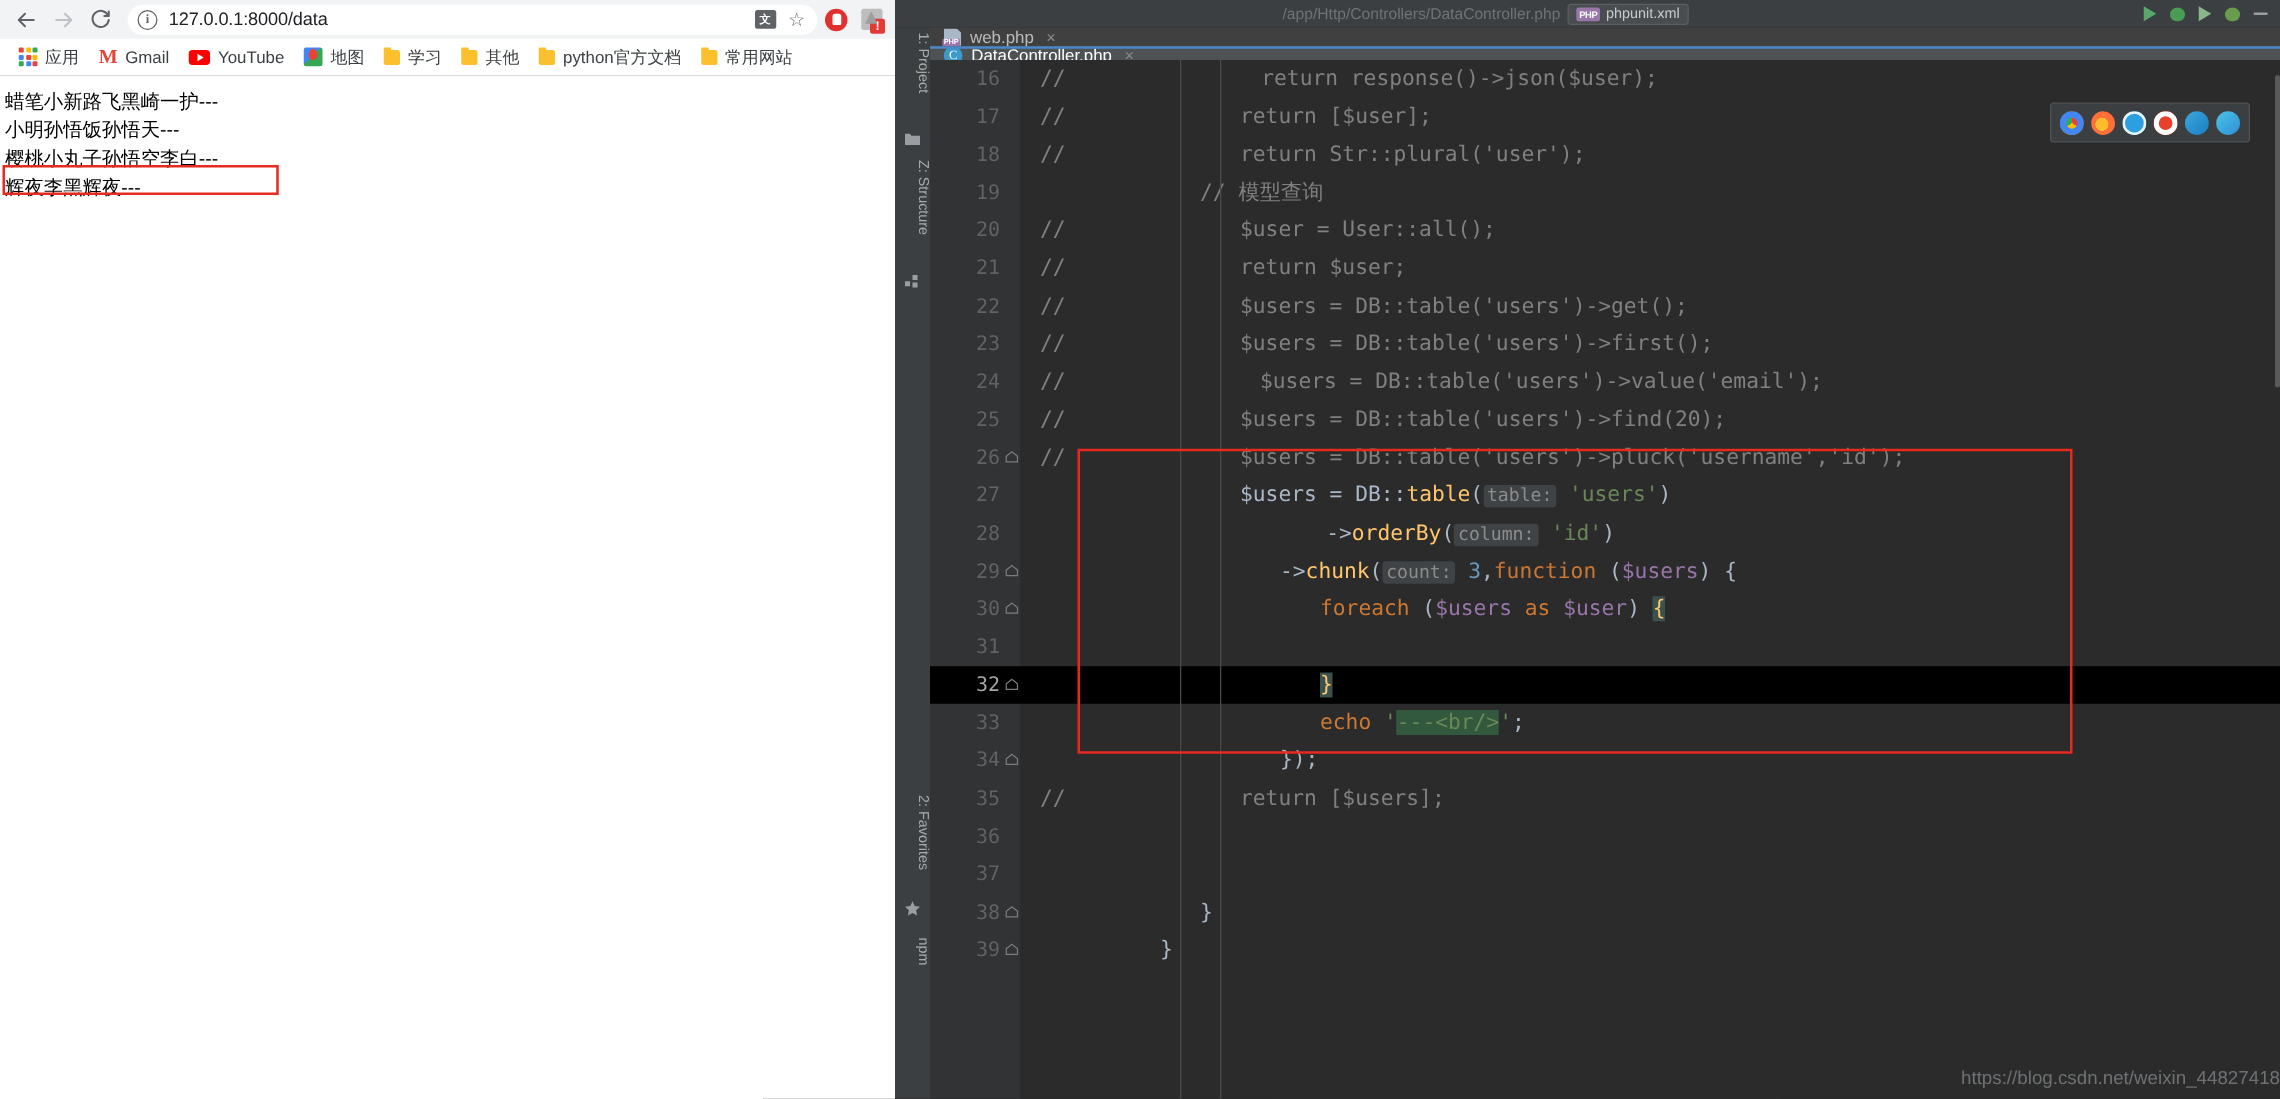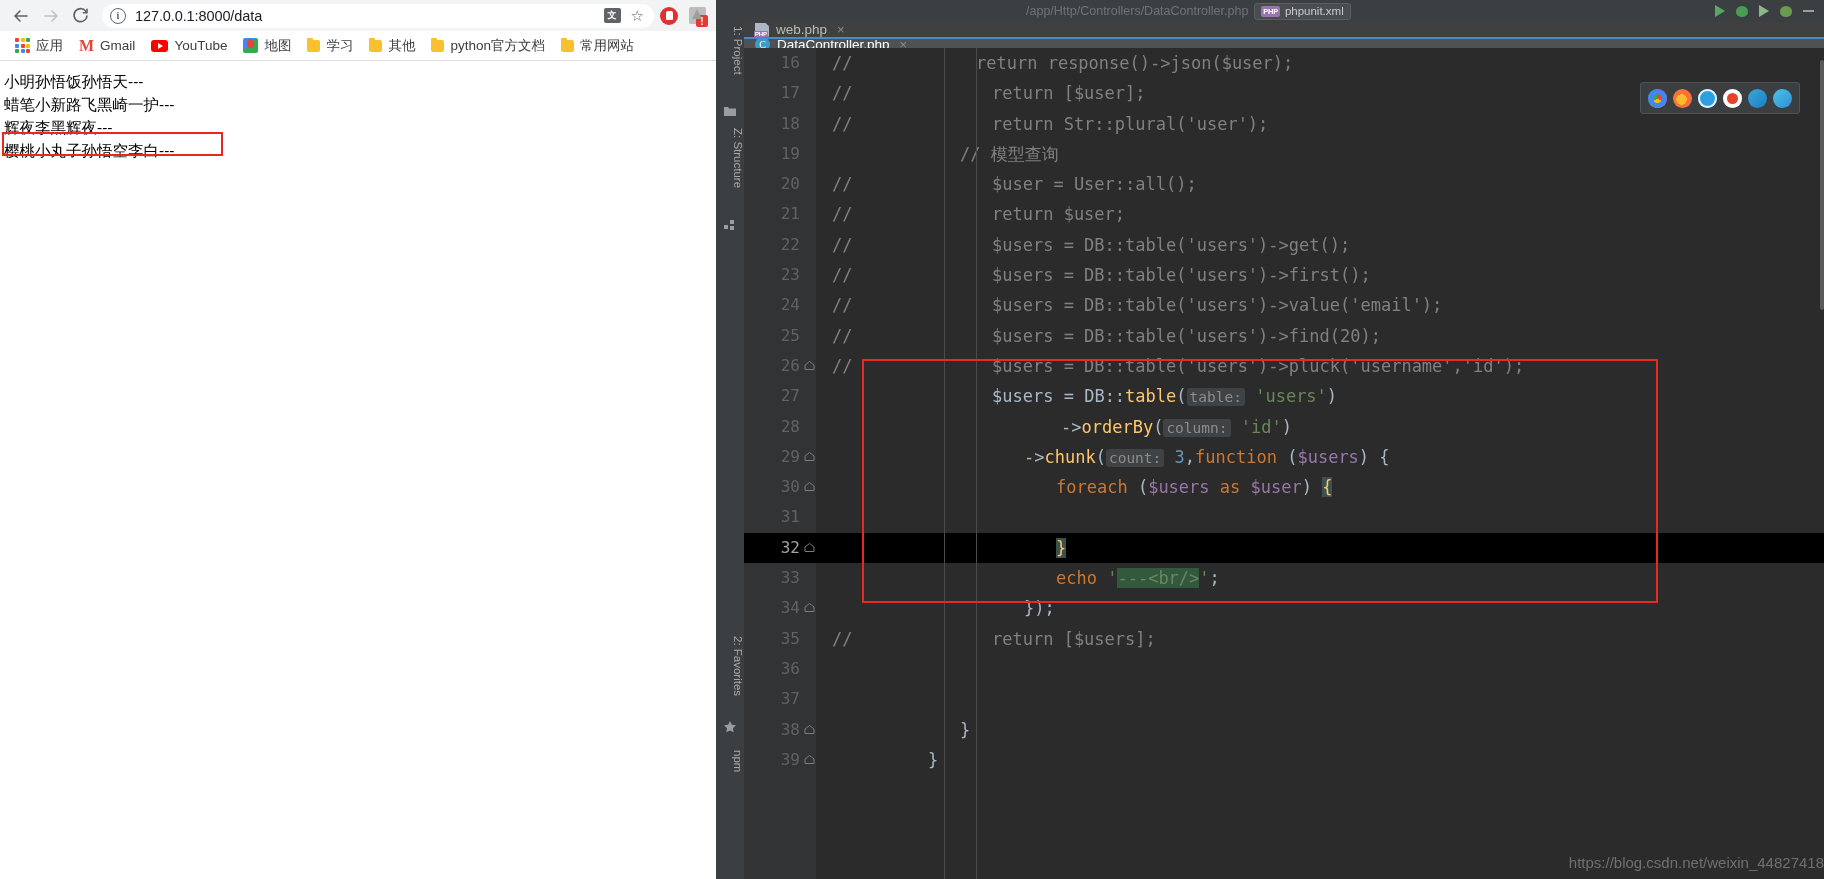--- a/index.html
+++ b/index.html
@@ -225,24 +225,24 @@
         <span class="folder-ic"></span>
         <span>python官方文档</span>
       </div>
       <div class="bm">
         <span class="folder-ic"></span>
         <span>常用网站</span>
       </div>
     </div>
 
     <div class="bw-page">
+      <div class="page-line">蜡笔小新路飞黑崎一护---</div>
       <div class="page-line">小明孙悟饭孙悟天---</div>
-      <div class="page-line">蜡笔小新路飞黑崎一护---</div>
+      <div class="page-line">樱桃小丸子孙悟空李白---</div>
       <div class="page-line">辉夜李黑辉夜---</div>
-      <div class="page-line">樱桃小丸子孙悟空李白---</div>
       <div class="hl-box"></div>
     </div>
   </div>
 
   <div class="ide">
 
     <div class="ide-topstrip">
       <span style="width:310px;"></span>
       <span class="breadcrumb-frag" style="opacity:.55;">/app/Http/Controllers/DataController.php</span>
       <span class="chip">
@@ -307,29 +307,29 @@
       <div class="tab">
         <span class="ic-class">C</span>
         <span>User.php</span>
         <span class="tab-x">×</span>
       </div>
     </div>
 
     <div class="editor">
       <div class="gutter"></div>
       <div id="code-rows">
-          <div class="row"><span class="ln">16</span><span class="cmt">//</span><span class="ctext" style="left: 232px;"><span class="c-com">return </span><span class="c-com">response()-&gt;json($user);</span></span></div>
+          <div class="row"><span class="ln">16</span><span class="cmt">//</span><span class="ctext" style="left: 265px;"><span class="c-com">return </span><span class="c-com">response()-&gt;json($user);</span></span></div>
           <div class="row"><span class="ln">17</span><span class="cmt">//</span><span class="ctext" style="left: 248px;"><span class="c-com">return [$user];</span></span></div>
           <div class="row"><span class="ln">18</span><span class="cmt">//</span><span class="ctext" style="left: 248px;"><span class="c-com">return Str::plural('user');</span></span></div>
           <div class="row"><span class="ln">19</span><span class="ctext" style="left: 216px;"><span class="c-com">// 模型查询</span></span></div>
           <div class="row"><span class="ln">20</span><span class="cmt">//</span><span class="ctext" style="left: 248px;"><span class="c-com">$user = User::all();</span></span></div>
           <div class="row"><span class="ln">21</span><span class="cmt">//</span><span class="ctext" style="left: 248px;"><span class="c-com">return $user;</span></span></div>
           <div class="row"><span class="ln">22</span><span class="cmt">//</span><span class="ctext" style="left: 248px;"><span class="c-com">$users = DB::table('users')-&gt;get();</span></span></div>
           <div class="row"><span class="ln">23</span><span class="cmt">//</span><span class="ctext" style="left: 248px;"><span class="c-com">$users = DB::table('users')-&gt;first();</span></span></div>
-          <div class="row"><span class="ln">24</span><span class="cmt">//</span><span class="ctext" style="left: 248px;"><span class="c-com">$users = DB::table('users')-&gt;value('email');</span></span></div>
+          <div class="row"><span class="ln">24</span><span class="cmt">//</span><span class="ctext" style="left: 264px;"><span class="c-com">$users = DB::table('users')-&gt;value('email');</span></span></div>
           <div class="row"><span class="ln">25</span><span class="cmt">//</span><span class="ctext" style="left: 248px;"><span class="c-com">$users = DB::table('users')-&gt;find(20);</span></span></div>
           <div class="row"><span class="ln">26</span><span class="fold"><svg width="11" height="11" viewBox="0 0 11 11">
                 <path d="M5.5 1.5 10 5v4.5H1V5z" fill="none" stroke="#7a7d7f" stroke-width="1"></path>
               </svg></span><span class="cmt">//</span><span class="ctext" style="left: 248px;"><span class="c-com">$users = DB::table('users')-&gt;pluck('username','id');</span></span></div>
           <div class="row"><span class="ln">27</span><span class="ctext" style="left: 248px;"><span class="c-def">$users </span><span class="c-def">= </span><span class="c-cls">DB</span><span class="c-def">::</span><span class="c-fn">table</span><span class="c-def">(</span><span class="hint">table:</span><span class="c-def"> </span><span class="c-str">'users'</span><span class="c-def">)</span></span></div>
           <div class="row"><span class="ln">28</span><span class="ctext" style="left: 280px; margin-left: 37px;"><span class="c-def">-&gt;</span><span class="c-fn">orderBy</span><span class="c-def">(</span><span class="hint">column:</span><span class="c-def"> </span><span class="c-str">'id'</span><span class="c-def">)</span></span></div>
           <div class="row"><span class="ln">29</span><span class="fold"><svg width="11" height="11" viewBox="0 0 11 11">
                 <path d="M5.5 1.5 10 5v4.5H1V5z" fill="none" stroke="#7a7d7f" stroke-width="1"></path>
               </svg></span><span class="ctext" style="left: 280px;"><span class="c-def">-&gt;</span><span class="c-fn">chunk</span><span class="c-def">(</span><span class="hint">count:</span><span class="c-def"> </span><span class="c-num">3</span><span class="c-def">,</span><span class="c-kw">function </span><span class="c-def">(</span><span class="c-var">$users</span><span class="c-def">) {</span></span></div>
           <div class="row"><span class="ln">30</span><span class="fold"><svg width="11" height="11" viewBox="0 0 11 11">

